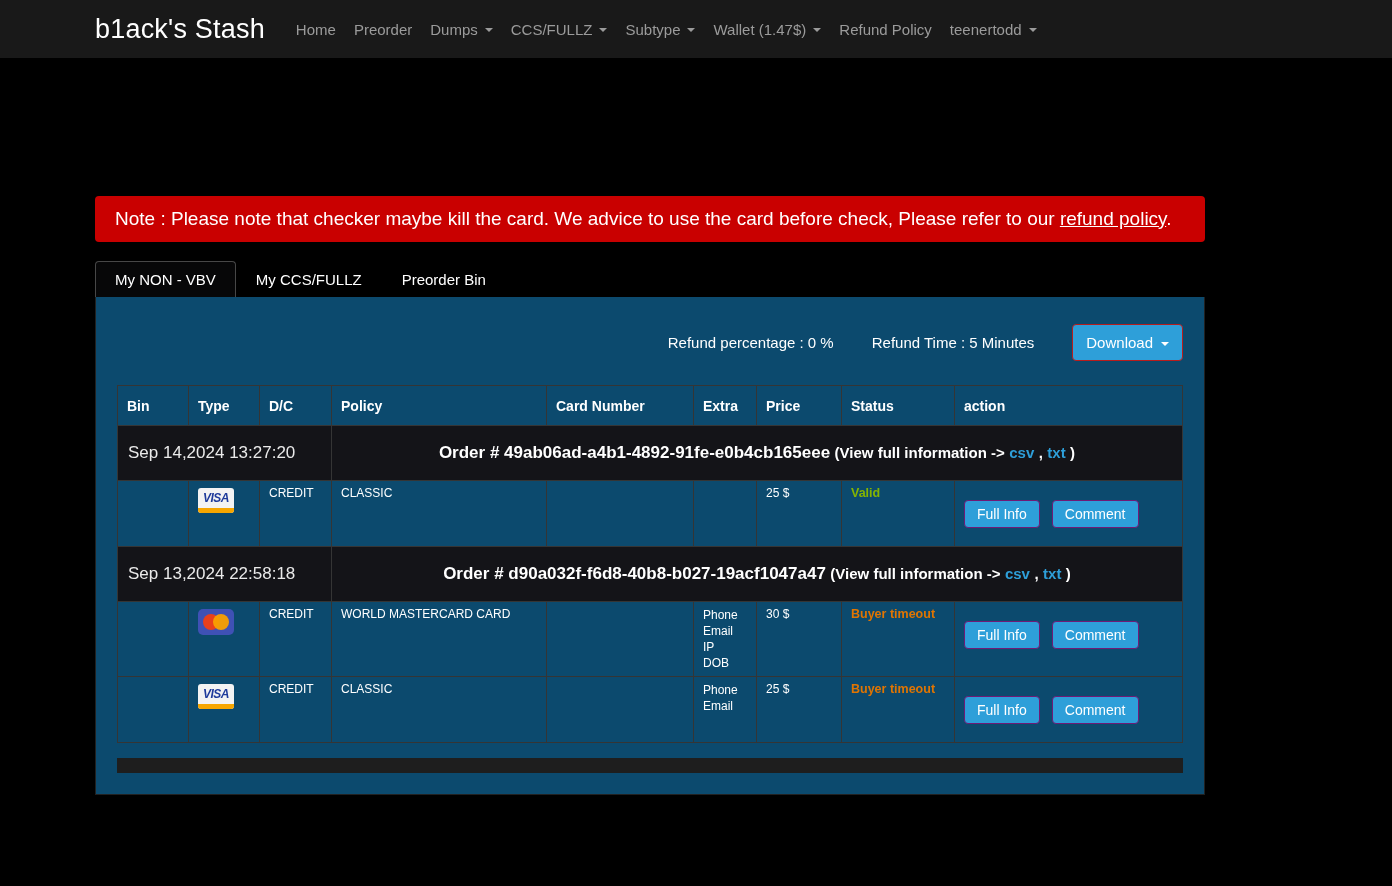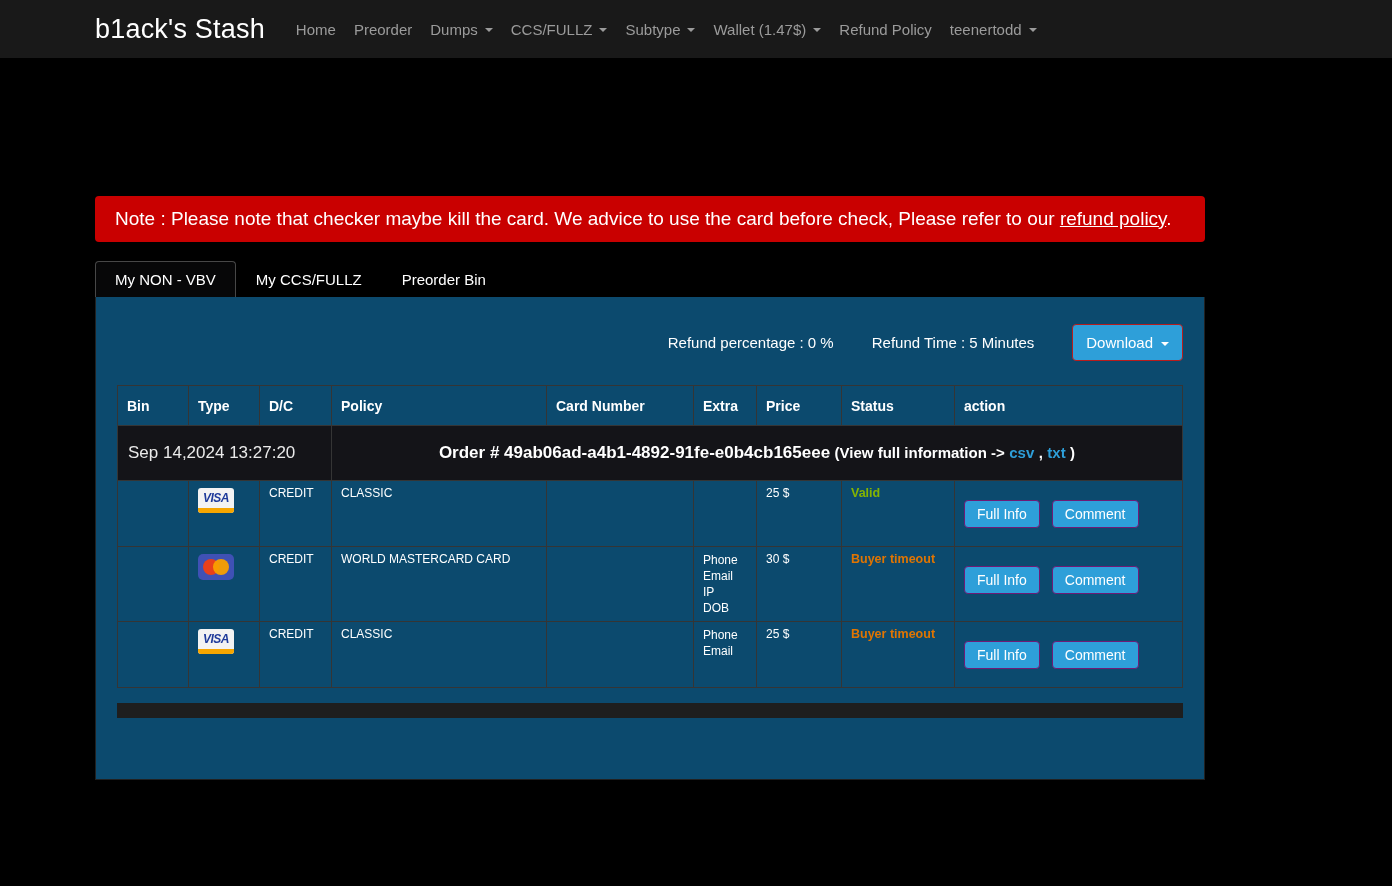--- a/index.html
+++ b/index.html
@@ -146,20 +146,24 @@
             </div>
           </td>
           <td>CREDIT</td>
           <td>CLASSIC</td>
           <td></td>
           <td></td>
           <td>25 $</td>
           <td><span class="status-text" style="color: rgb(132, 180, 0);">Valid</span></td>
           <td class="action-cell"><button class="btn">Full Info</button><button class="btn">Comment</button></td>
         </tr>
+        <tr class="order-header-row">
+          <td class="order-date" colspan="3">Sep 13,2024 22:58:18</td>
+          <td class="order-title" colspan="6"><span class="order-text">Order # d90a032f-f6d8-40b8-b027-19acf1047a47</span> <span class="view-info">(View full information -&gt;</span> <a class="file-link">csv</a> <span class="view-info">,</span>  <a class="file-link">txt</a> <span class="view-info">)</span></td>
+        </tr>
         <tr class="data-row">
           <td></td>
           <td>
             <div class="mc-icon">
               <span class="mc-left"></span>
               <span class="mc-right"></span>
             </div>
           </td>
           <td>CREDIT</td>
           <td>WORLD MASTERCARD CARD</td>

